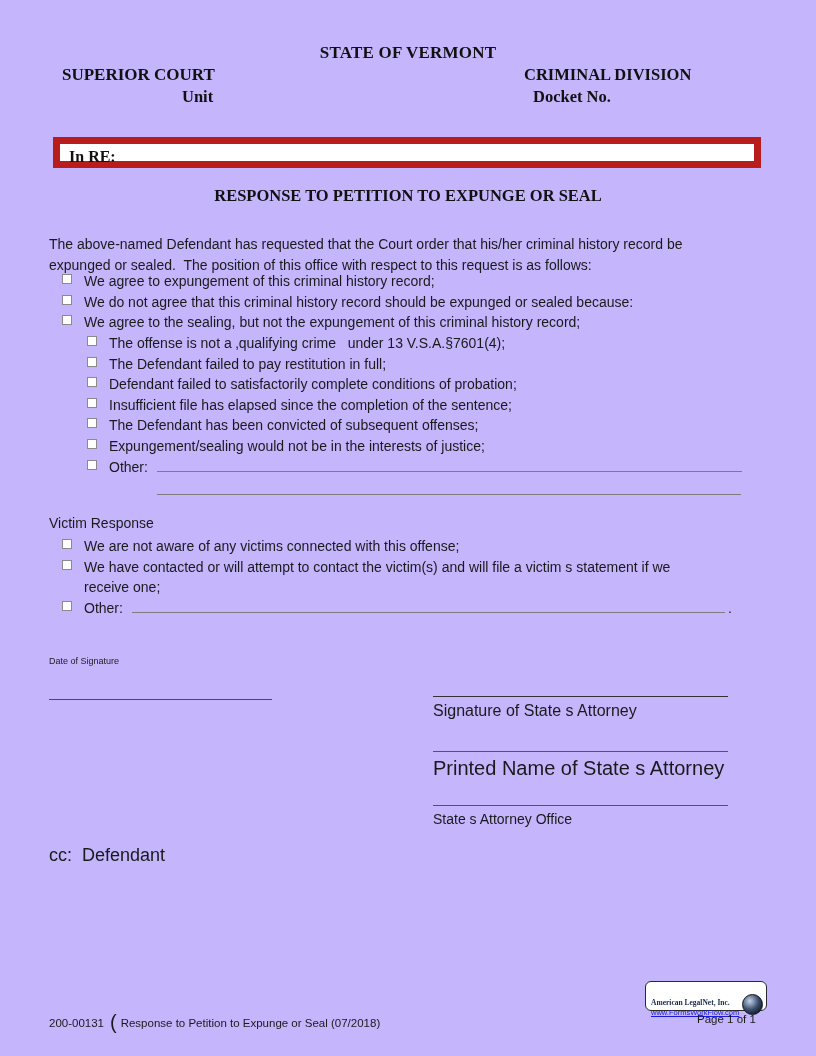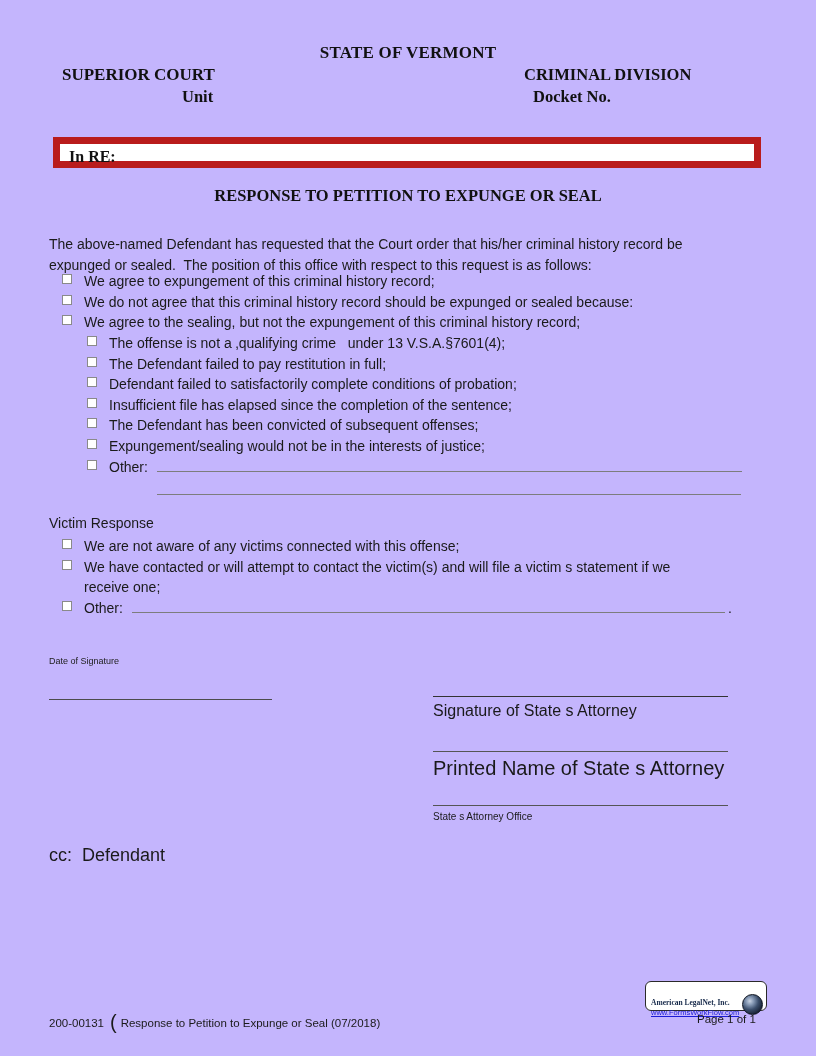--- a/index.html
+++ b/index.html
@@ -43,21 +43,21 @@
   .victim-items .chk-row.multi { height:auto; }
   .period { font-size:14px; line-height:20.6px; margin-left:3px; }
   
   .sig-date-label { position:absolute; top:656px; left:49px; font-size:9px; color:#222; }
   .sig-line-left  { position:absolute; top:699px; left:49px; width:223px; border-bottom:1.2px solid #4c4c4c; }
   .sig-line-a { position:absolute; top:696px; left:433px; width:295px; border-bottom:1.2px solid #333; }
   .sig-lbl-a  { position:absolute; top:702px; left:433px; font-size:16px; }
   .sig-line-b { position:absolute; top:751px; left:433px; width:295px; border-bottom:1.2px solid #555; }
   .sig-lbl-b  { position:absolute; top:757px; left:433px; font-size:20px; }
   .sig-line-c { position:absolute; top:805px; left:433px; width:295px; border-bottom:1.2px solid #555; }
-  .sig-lbl-c  { position:absolute; top:811px; left:433px; font-size:10px; }
+  .sig-lbl-c  { position:absolute; top:811px; left:433px; font-size:14px; }
   .cc-line { position:absolute; top:845px; left:49px; font-size:18px; white-space:pre-wrap; }
   
   .badge {
     position:absolute; top:981px; left:645px; width:122px; height:30px;
     border:1.3px solid #2a2a2a; border-radius:6px; background:#fff;
     display:flex; align-items:center; padding:18px 3px 2px 5px;
   }
   .badge-text { flex:1 1 auto; line-height:1.15; }
   .badge-company { font-family:"Liberation Serif", serif; font-weight:700; font-size:7.5px; color:#16294a; white-space:nowrap; }
   .badge-link { font-size:7.5px; color:#1b1bd6; text-decoration:underline; white-space:nowrap; display:block; }

